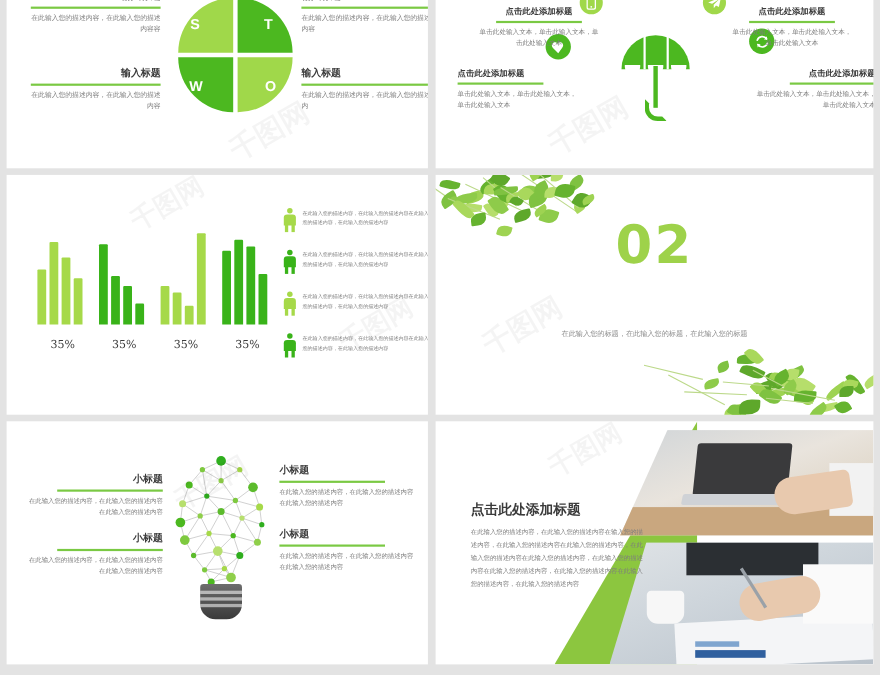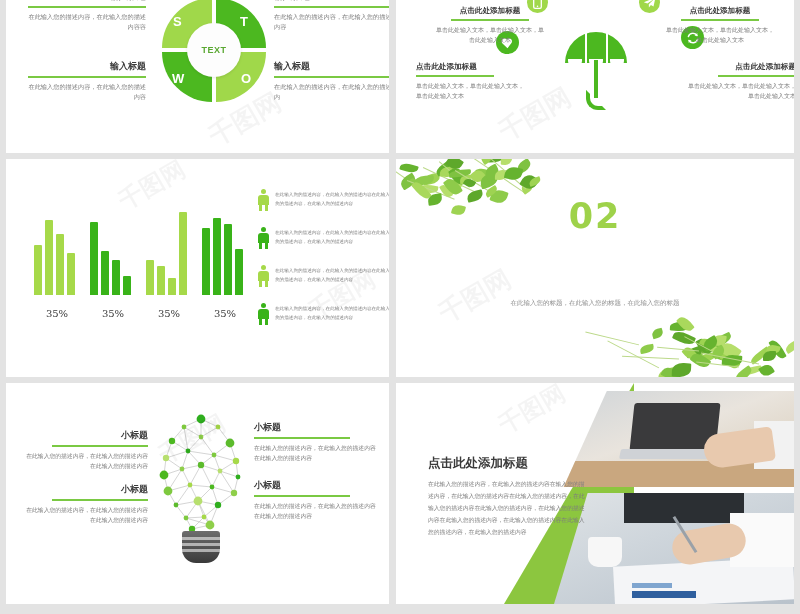--- a/index.html
+++ b/index.html
@@ -115,21 +115,21 @@
   .leg-txt{font-size:4.6px;line-height:1.9;color:#7d7d7d;
     font-family:"DejaVu Sans","Liberation Sans",sans-serif;}
 
   
   #slide-section{background:#fff;}
   .leaf{position:absolute;border-radius:60% 8% 60% 8%;}
   .twig{position:absolute;background:#bcd98a;}
   .sec-num{
     position:absolute;left:0;right:0;top:40px;text-align:center;
     font-family:"DejaVu Sans","Liberation Sans",sans-serif;
-    font-size:35px;font-weight:bold;color:#9ed24a;letter-spacing:2px;
+    font-size:48px;font-weight:bold;color:#9ed24a;letter-spacing:2px;
     line-height:1;
   }
   .sec-title{
     position:absolute;left:0;right:0;top:108px;text-align:center;
     font-family:"DejaVu Sans","Liberation Sans",sans-serif;
     font-size:19px;font-weight:bold;color:#9ed24a;letter-spacing:2px;
   }
   .sec-sub{
     position:absolute;left:0;right:0;top:140px;text-align:center;
     font-size:6.5px;color:#8d8d8d;
@@ -209,23 +209,20 @@
         <span>S</span>
       </div>
       <div class="quad q-t">
         <span>T</span>
       </div>
       <div class="quad q-w">
         <span>W</span>
       </div>
       <div class="quad q-o">
         <span>O</span>
-      </div>
-      <div class="swot-hub">
-        <b>TEXT</b>
       </div>
     </div>
 
     <div class="swot-blk left" id="sw-tl">
       <div class="cn-title">输入标题</div>
       <div class="rule"></div>
       <div class="cn-body">在此输入您的描述内容，在此输入您的描述内容容</div>
     </div>
     <div class="swot-blk right" id="sw-tr">
       <div class="cn-title">输入标题</div>

